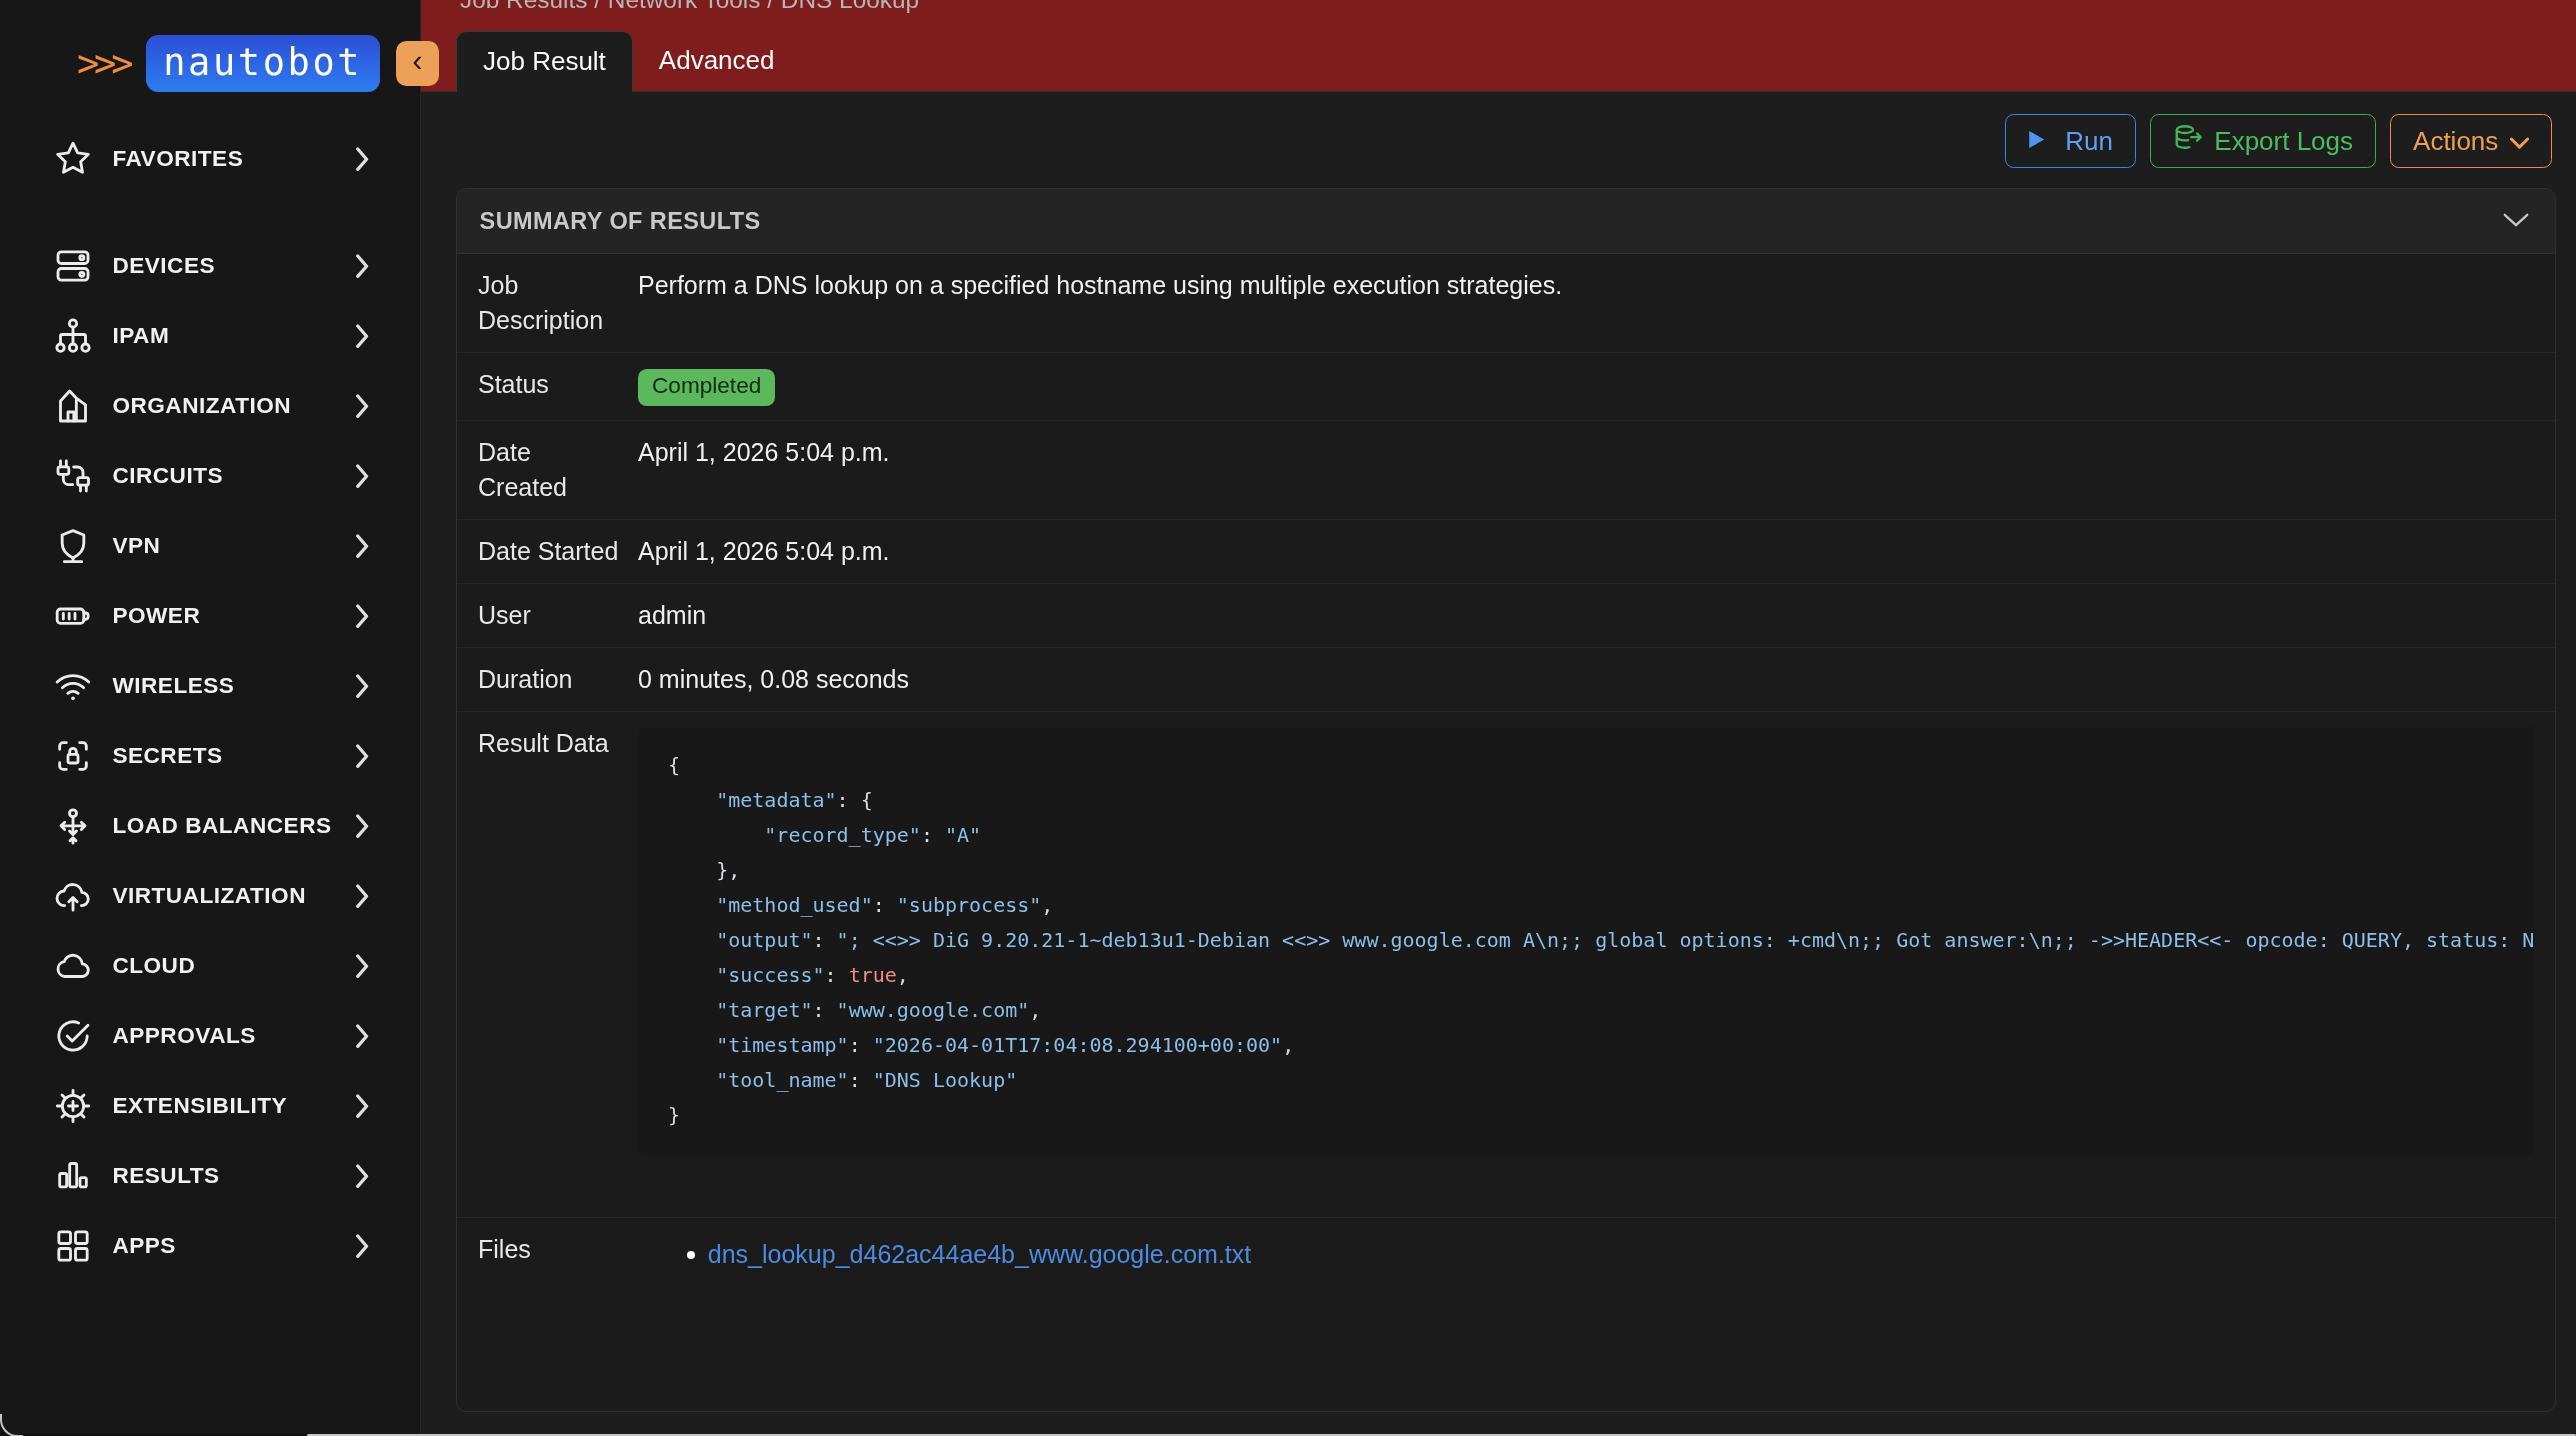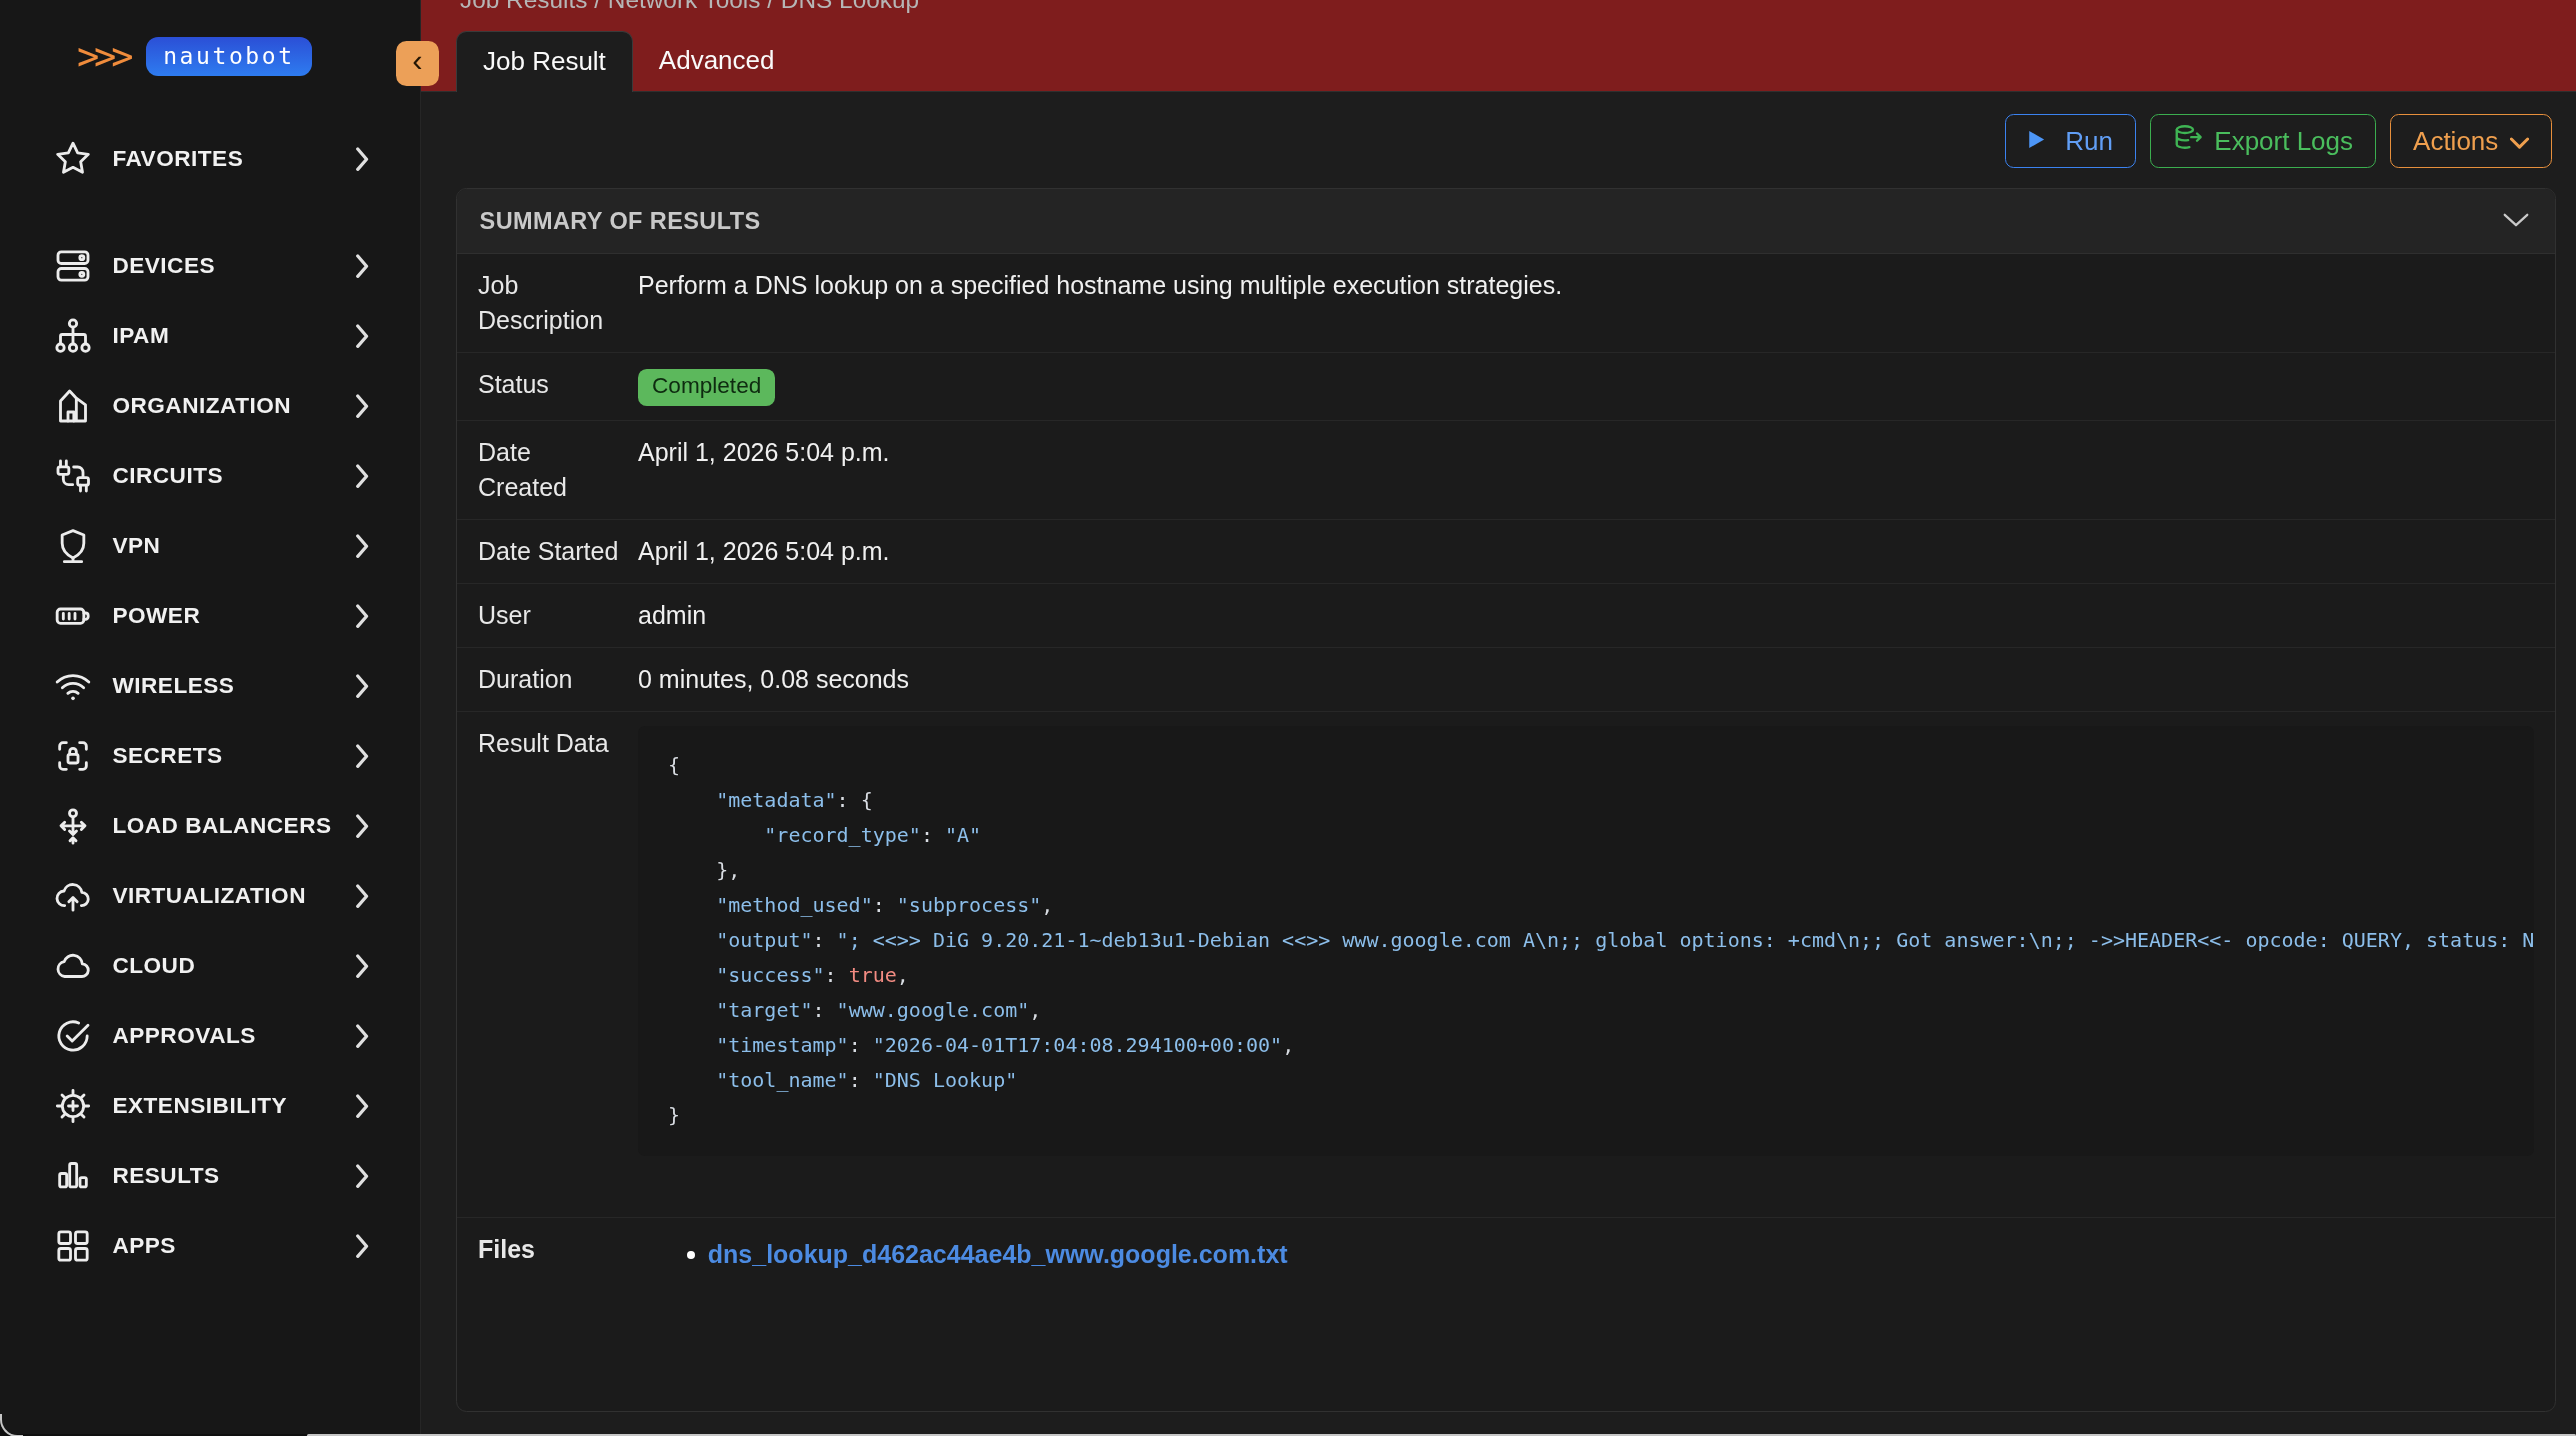--- a/index.html
+++ b/index.html
@@ -6,21 +6,21 @@
     font-family:"Liberation Sans",sans-serif;overflow:hidden;}
   #app{position:relative;width:2576px;height:1437px;background:#0f0f0f;}
 
   
   .sidebar{position:absolute;left:0;top:0;bottom:2.6px;width:420px;background:#171717;
     border-right:0.9px solid #262626;border-bottom-left-radius:15.7px;}
   .logo-row{display:flex;align-items:center;gap:10.5px;padding:35px 0 0 77px;}
   .logo-prefix{font-family:"DejaVu Sans Mono",monospace;font-size:37px;color:#F08C3C;
     letter-spacing:-5.2px;font-weight:normal;padding-right:7px;}
   .logo-pill{background:linear-gradient(180deg,#2b4fd6 0%,#2e7cf0 100%);border-radius:12.2px;
-    padding:6.1px 17.4px 7.8px;font-family:"DejaVu Sans Mono",monospace;font-size:23px;color:#ffffff;
+    padding:6.1px 17.4px 7.8px;font-family:"DejaVu Sans Mono",monospace;font-size:37px;color:#ffffff;
     letter-spacing:2.6px;}
   .nav{position:absolute;top:124px;left:0;right:12px;}
   .nav-item{display:flex;align-items:center;height:70px;padding:0 38px 0 51px;cursor:pointer;}
   .nav-item.gap{margin-top:37px;}
   .nav-icon{width:44px;height:44px;flex:none;display:flex;align-items:center;justify-content:center;}
   .nav-icon svg{width:40px;height:40px;stroke:#ececec;fill:none;stroke-width:1.7;
     stroke-linecap:round;stroke-linejoin:round;}
   .nav-label{margin-left:17.4px;font-size:22.6px;font-weight:bold;color:#f1f1f1;
     letter-spacing:0.5px;flex:1;white-space:nowrap;}
   .nav-chevron{display:flex;align-items:center;}
@@ -62,21 +62,21 @@
   .panel-chevron{background:none;border:none;cursor:pointer;display:flex;align-items:center;padding:3.5px;}
   .panel-chevron svg{width:26px;height:14px;stroke:#c9c9c9;stroke-width:2.6;fill:none;
     stroke-linecap:round;stroke-linejoin:round;}
 
   .row{display:flex;padding:14px 21px;border-bottom:0.9px solid #272727;}
   .row:last-child{border-bottom:none;}
   .row-label{width:160px;flex:none;font-size:25px;color:#e8e8e8;line-height:1.4;
     padding-right:12.2px;box-sizing:border-box;}
   .row-value{flex:1;font-size:25px;color:#f0f0f0;line-height:1.4;min-width:0;}
   .row-result{padding-bottom:61px;}
-  .row-files{min-height:165px;box-sizing:border-box;font-weight:bold;}
+  .row-files{min-height:165px;box-sizing:border-box;}
 
   .badge{display:inline-block;background:#5CB85C;color:#0E2B10;font-size:22.6px;
     padding:5.2px 14px 7px;border-radius:8.7px;line-height:1.1;}
 
   .result-pre{margin:0;background:#181818;border-radius:7px;padding:22.6px 30px;
     font-family:"DejaVu Sans Mono",monospace;font-size:20px;line-height:35px;overflow:hidden;
     white-space:pre;color:#d9dde3;}
   .tok-pun{color:#d9dde3;}
   .tok-str{color:#8CBEEA;}
   .tok-boo{color:#F28B82;}

